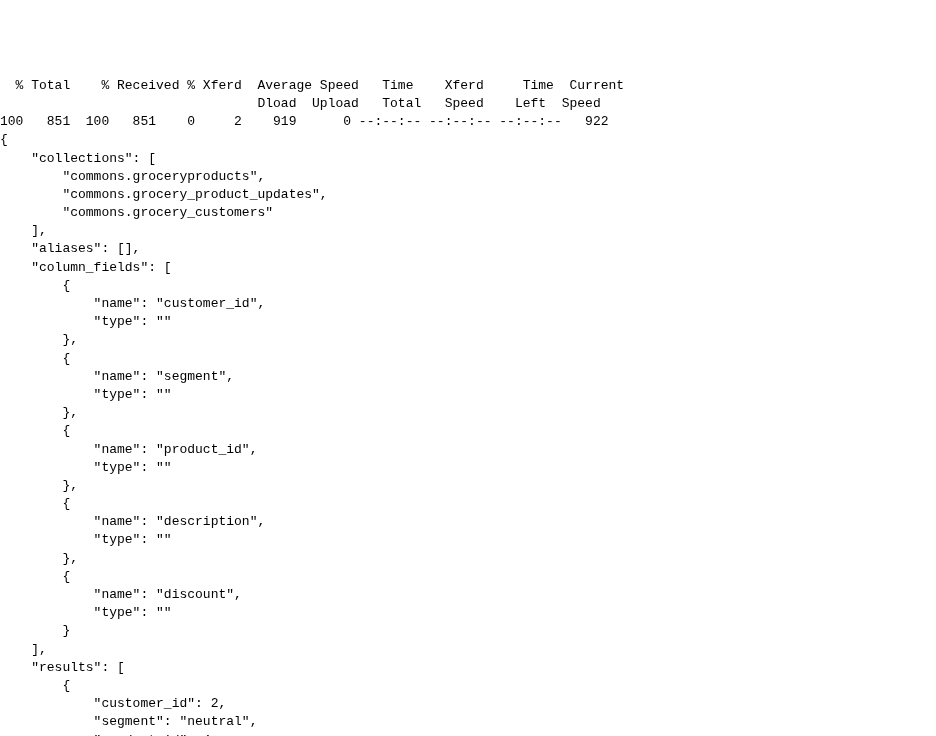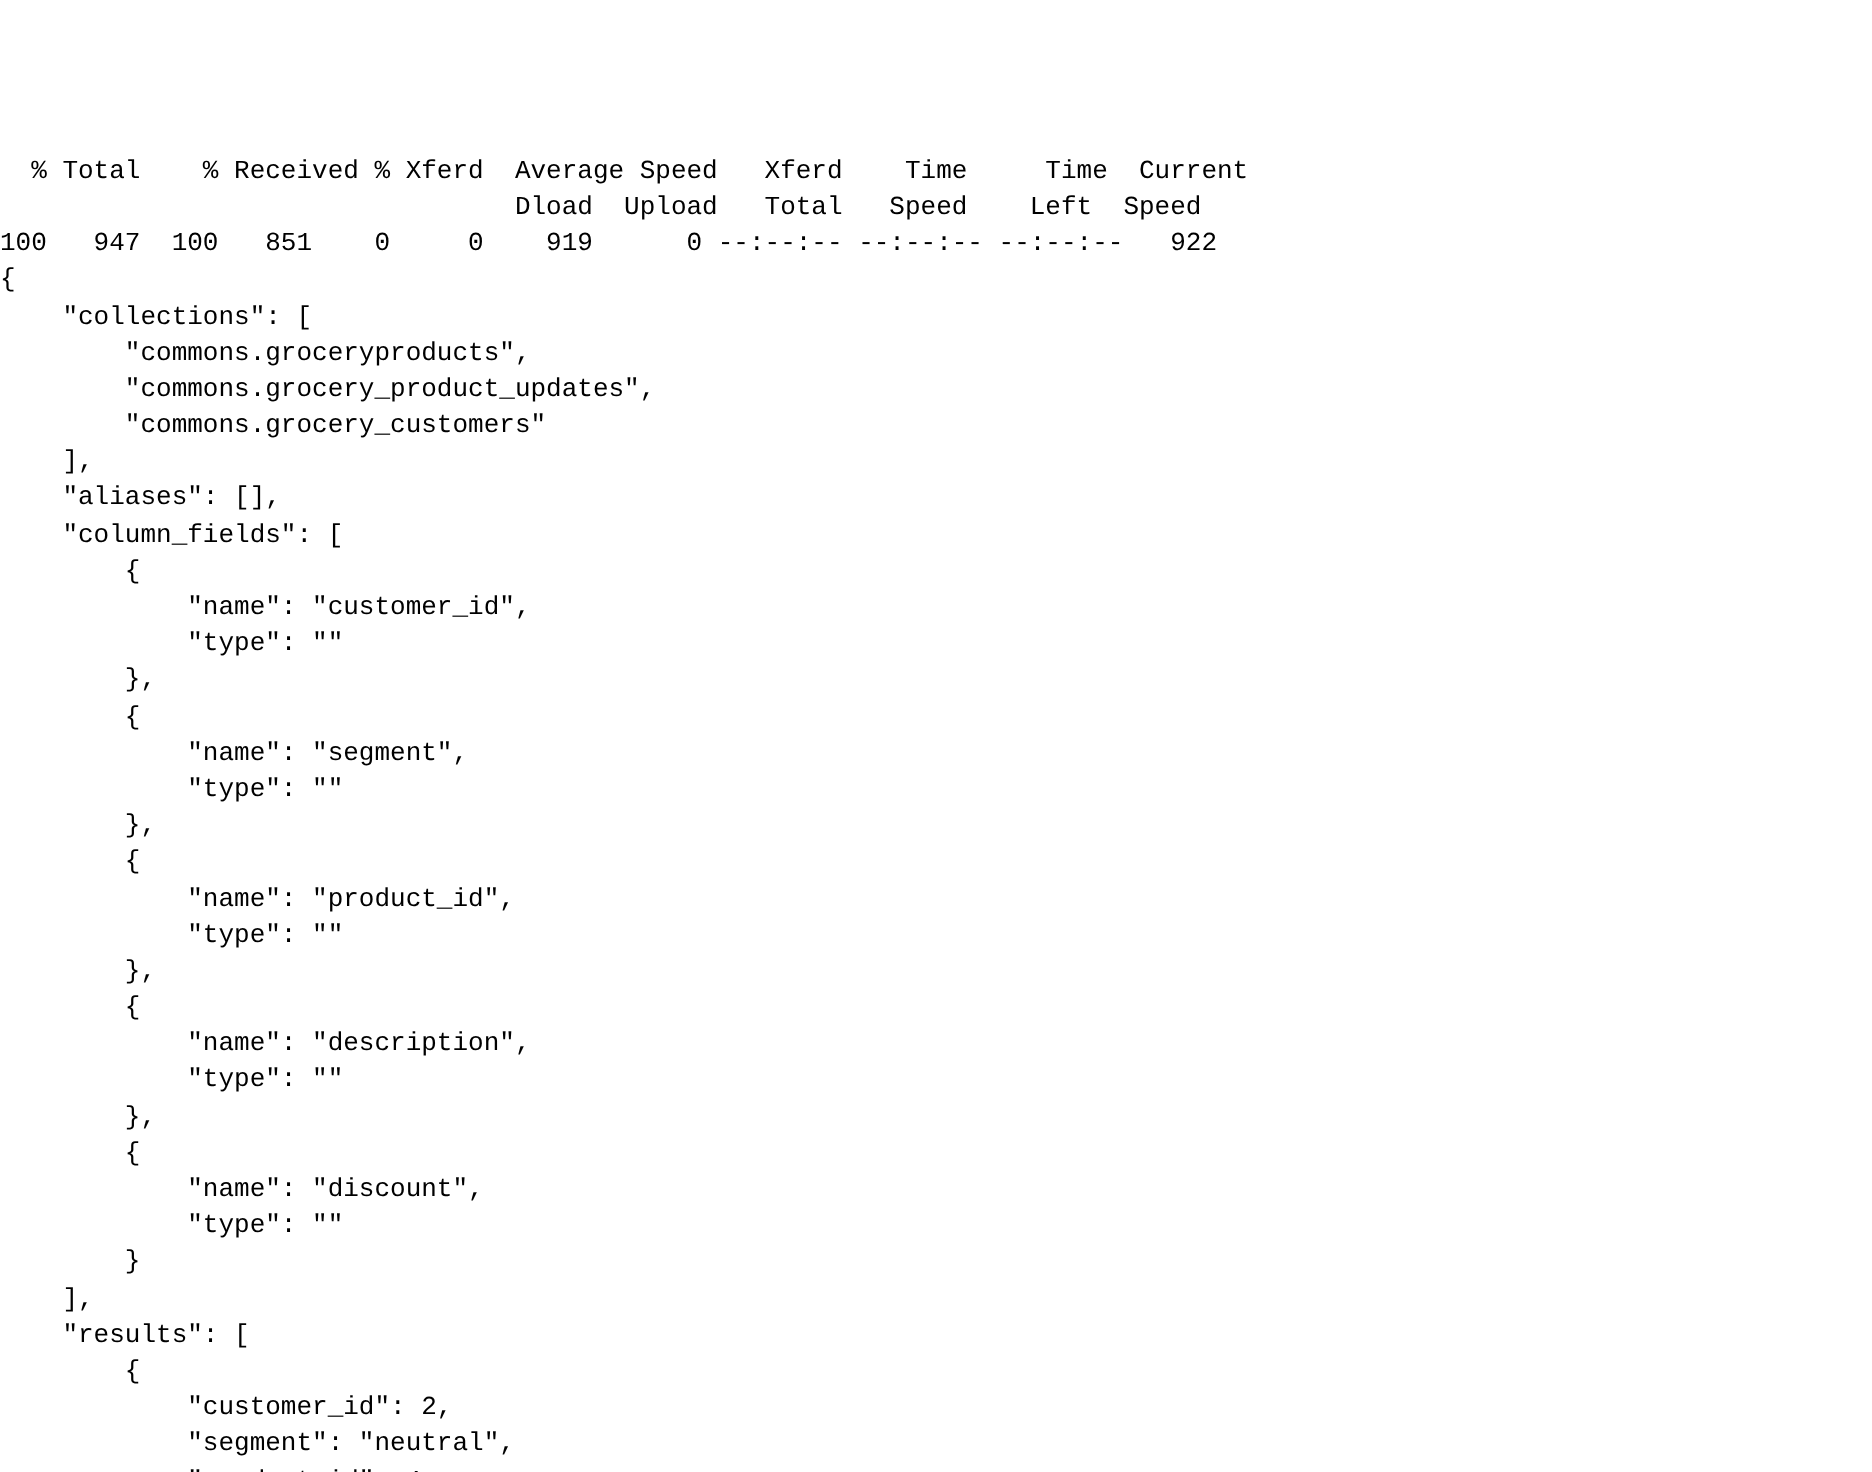--- a/index.html
+++ b/index.html
@@ -19,23 +19,23 @@
     }
     .terminal-output {
       display: block;
     }
   </style>
 </head>
 <body>
 
 
 
-<div class="terminal-output"><span>  % Total    % Received % Xferd  Average Speed   Xferd    Time     Time  Current</span>
+<div class="terminal-output"><span>  % Total    % Received % Xferd  Average Speed   Time    Xferd     Time  Current</span>
 <span>                                 Dload  Upload   Total   Speed    Left  Speed</span>
-<span>100   947  100   851    0     0    919      0 --:--:-- --:--:-- --:--:--   922</span>
+<span>100   851  100   851    0     2    919      0 --:--:-- --:--:-- --:--:--   922</span>
 <span>{</span>
 <span>    "collections": [</span>
 <span>        "commons.groceryproducts",</span>
 <span>        "commons.grocery_product_updates",</span>
 <span>        "commons.grocery_customers"</span>
 <span>    ],</span>
 <span>    "aliases": [],</span>
 <span>    "column_fields": [</span>
 <span>        {</span>
 <span>            "name": "customer_id",</span>

